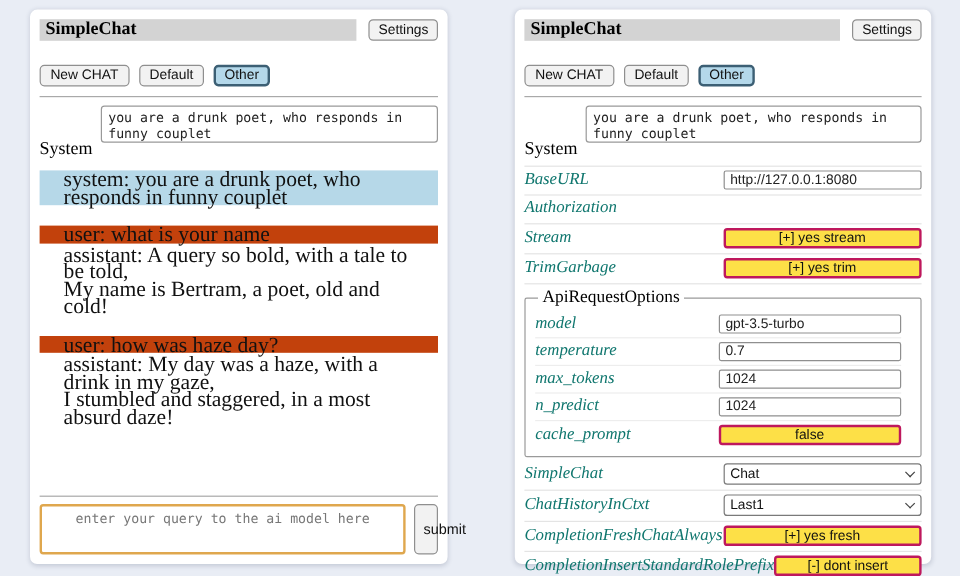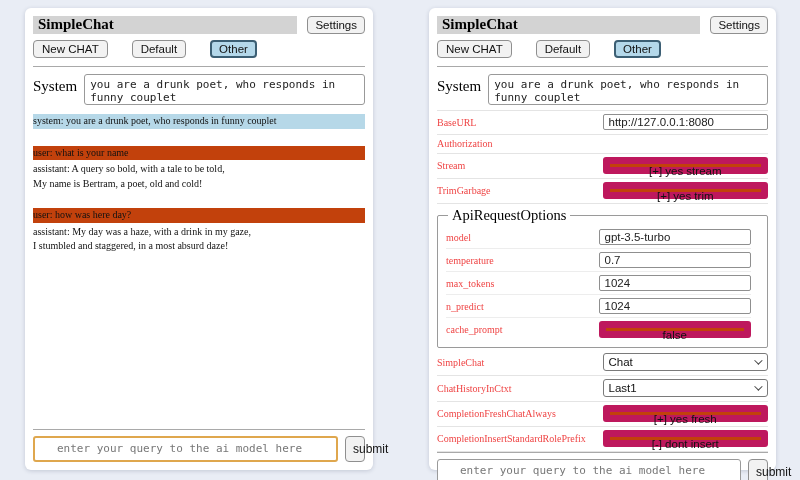--- a/index.html
+++ b/index.html
@@ -40,113 +40,114 @@
     background: #f2f2f2;
     border: 1px solid #8f8f8f;
     border-radius: 4px;
     padding: 2px 7px;
     color: #111;
     cursor: pointer;
   }
   .header-row button { margin-left: 10px; }
 
   
-  .sessions-row { margin-top: 6px; display: flex; gap: 24px; }
+  .sessions-row { margin-top: 20px; display: flex; gap: 8px; }
   .sessions-row button { padding: 2px 8px; }
   .sessions-row button.selected {
     background: #b4d8ea;
     border: 2px solid #3c5f74;
     padding: 1px 7px;
   }
 
   hr.sep {
     border: none;
     border-top: 1px solid #a9a9a9;
     margin: 8px 0 7px 0;
   }
 
   
   .system-row { display: flex; align-items: flex-start; }
-  .system-row .lbl { font-size: 15px; padding-top: 4px; }
+  .system-row .lbl { font-size: 15px; padding-top: 4px; margin-top: 24px; }
   .system-row textarea {
     flex: 1;
     margin-left: 7px;
     height: 31px;
     resize: none;
     font-family: "DejaVu Sans Mono", monospace;
     font-size: 11px;
     padding: 3px 5px;
     border: 1px solid #999;
     border-radius: 3px;
     color: #222;
     overflow: hidden;
   }
 
   
   .chat-list { margin-top: 9px; }
   .msg {
-    font-size: 10px;
+    font-size: 18px;
     line-height: 14.5px;
-    padding: 0 0;
+    padding: 0 20px;
     margin-bottom: 2px;
     white-space: pre-line;
     color: #111;
   }
   .msg.system    { background: #b6d8e8; }
   .msg.user      { background: #c2410c; margin-top: 17px; }
   .msg.assistant { background: transparent; }
 
   
   .footer { margin-top: auto; }
   .footer hr.sep { margin: 0 0 6px 0; }
   .query-row { display: flex; align-items: stretch; }
   .query-row textarea {
     flex: 1;
-    height: 26px;
+    height: 42px;
     resize: none;
     font-family: "DejaVu Sans Mono", monospace;
     font-size: 11px;
-    padding: 4px 22px;
+    padding: 4px 0;
     border: 1px solid #9a9a9a;
     border-radius: 3px;
     color: #333;
+    text-align: center;
   }
   .query-row textarea.hl { border: 2px solid #dfa74e; }
   .query-row textarea::placeholder { color: #777; }
   .query-row button { margin-left: 7px; width: 20px; border-radius: 4px; font-size: 12px; }
 
   
   .settings-list { margin-top: 5px; }
   .srow {
     display: grid;
     grid-template-columns: 1fr 1fr;
     align-items: center;
     padding: 3px 0 4px 0;
     border-bottom: 1px solid #e4e4e4;
   }
   .settings-list > .srow:first-child { border-top: 1px solid #e4e4e4; }
-  .srow .slabel { font-size: 10px; color: #ef4444; }
+  .srow .slabel { font-size: 14px; color: #0f766e; font-style: italic; }
   .ctl-input {
     width: 100%;
     height: 16px;
     font-family: "Liberation Sans", sans-serif;
     font-size: 11.5px;
     border: 1px solid #8f8f8f;
     border-radius: 2px;
     padding: 1px 5px;
     color: #222;
   }
   .ctl-input::placeholder { color: #9b9b9b; }
   .ctl-btn {
     width: 100%;
     height: 17px;
     padding: 1px 4px;
     font-size: 11.5px;
-    background: #c2410c;
-    border: 7px solid #be185d;
+    background: #fde047;
+    border: 2px solid #be185d;
     border-radius: 3px;
   }
   .ctl-select {
     width: 100%;
     height: 18px;
     border: 1px solid #7a7a7a;
     border-radius: 3px;
     background: #fff;
     display: flex;
     align-items: center;
@@ -199,21 +200,21 @@
   <div class="system-row">
     <span class="lbl">System</span>
     <textarea spellcheck="false" style="">you are a drunk poet, who responds in funny couplet</textarea>
   </div>
 
   <div class="chat-list">
     <div class="msg system">system: you are a drunk poet, who responds in funny couplet</div>
     <div class="msg user">user: what is your name</div>
     <div class="msg assistant">assistant: A query so bold, with a tale to be told,
 My name is Bertram, a poet, old and cold!</div>
-    <div class="msg user">user: how was here day?</div>
+    <div class="msg user">user: how was haze day?</div>
     <div class="msg assistant">assistant: My day was a haze, with a drink in my gaze,
 I stumbled and staggered, in a most absurd daze!</div>
   </div>
 
   <div class="footer">
     <hr class="sep">
     <div class="query-row">
       <textarea class="hl" spellcheck="false" placeholder="enter your query to the ai model here" style=""></textarea>
       <button>submit</button>
     </div>

